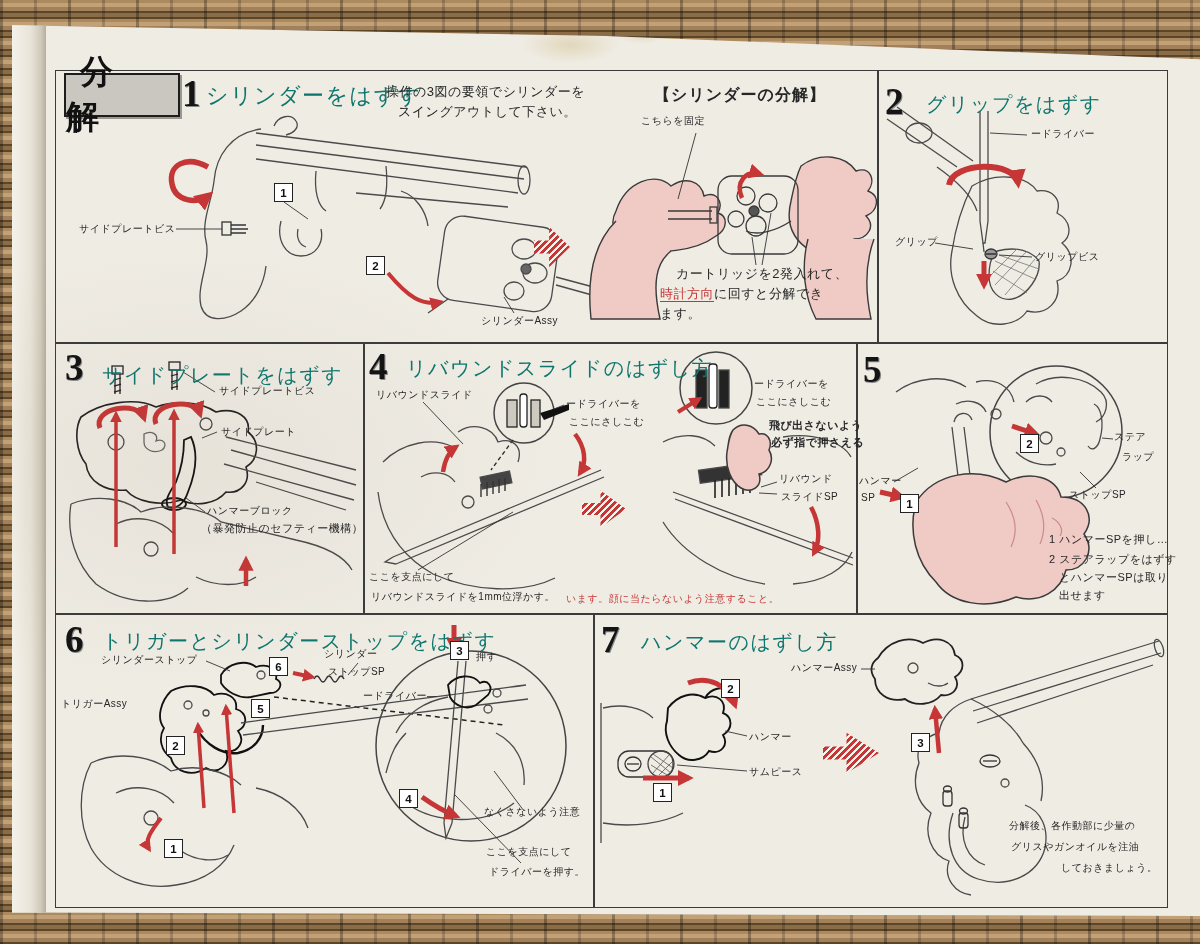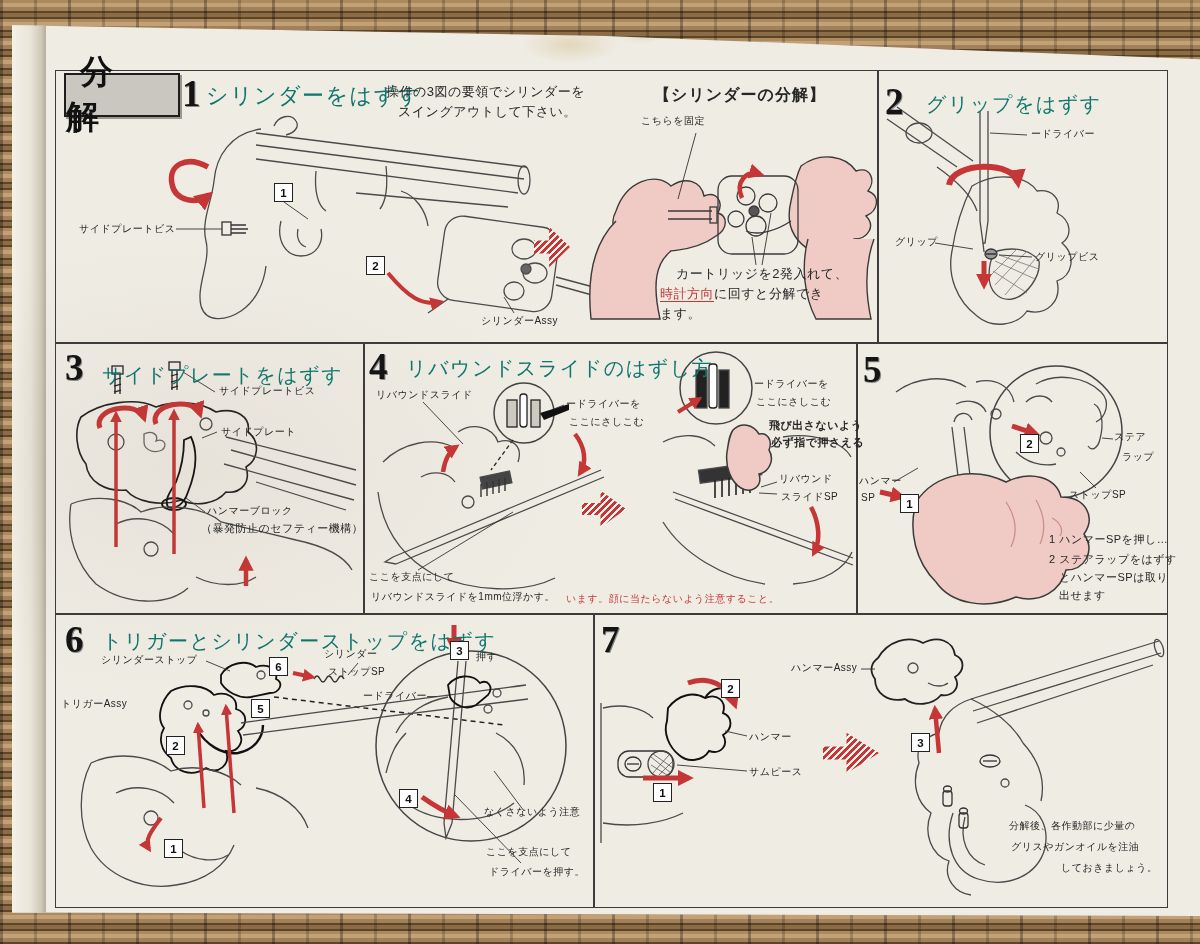--- a/index.html
+++ b/index.html
@@ -456,20 +456,21 @@
           <rect x="366" y="200" width="9" height="15" rx="3" stroke="#333"></rect>
             <ellipse cx="370.5" cy="198" rx="4" ry="3" stroke="#333"></ellipse>
         </g>
         <g stroke="#c63636" fill="none">
           <path d="M95,70 C115,62 135,72 142,92" stroke-width="5" marker-end="url(#ah7)"></path>
           <path d="M50,165 L96,165" stroke-width="5" marker-end="url(#ah7)"></path>
           <path d="M346,140 L342,96" stroke-width="4.5" marker-end="url(#ah7)"></path>
         </g>
       </svg>
       <div class="stepnum" style="left:8px;top:8px;">7</div>
+      <div class="sec-title" style="left:48px;top:16px;">ハンマーのはずし方</div>
       <div class="label" style="left:198px;top:48px;">ハンマーAssy</div>
       <div class="nbox" style="left:128px;top:66px;">2</div>
       <div class="label" style="left:156px;top:117px;">ハンマー</div>
       <div class="label" style="left:156px;top:152px;">サムピース</div>
       <div class="nbox" style="left:60px;top:170px;">1</div>
       <div class="nbox" style="left:318px;top:120px;">3</div>
       <div class="sarrow" style="left:230px;top:118px;width:56px;height:44px;"></div>
       <div class="label" style="left:416px;top:206px;">分解後、各作動部に少量の</div>
       <div class="label" style="left:418px;top:227px;">グリスやガンオイルを注油</div>
       <div class="label" style="left:420px;top:248px;margin-left:48px;">しておきましょう。</div>

